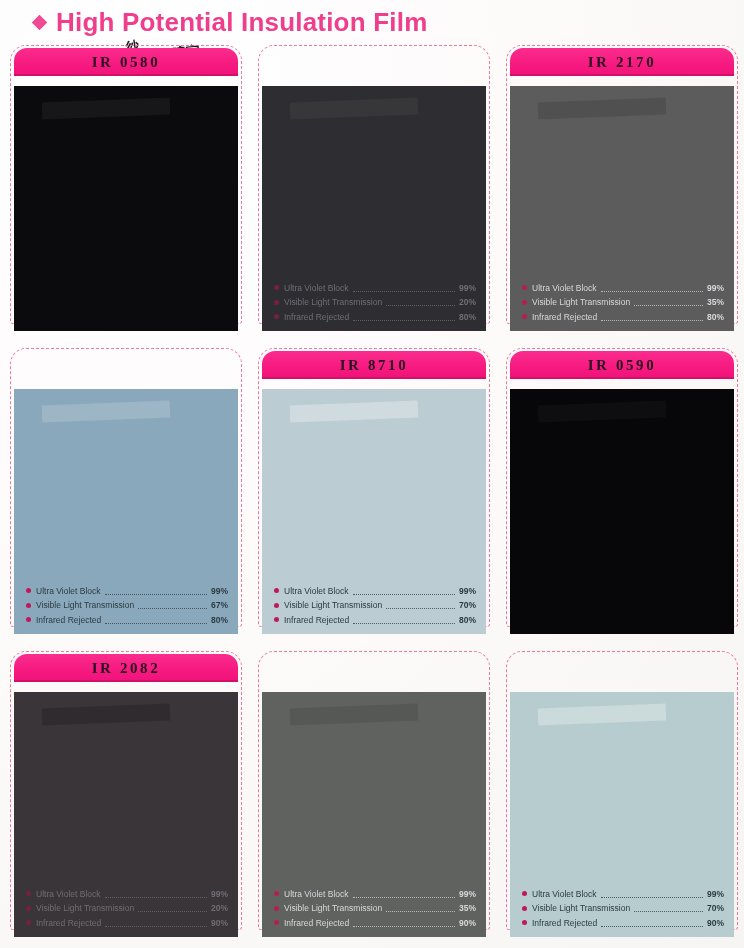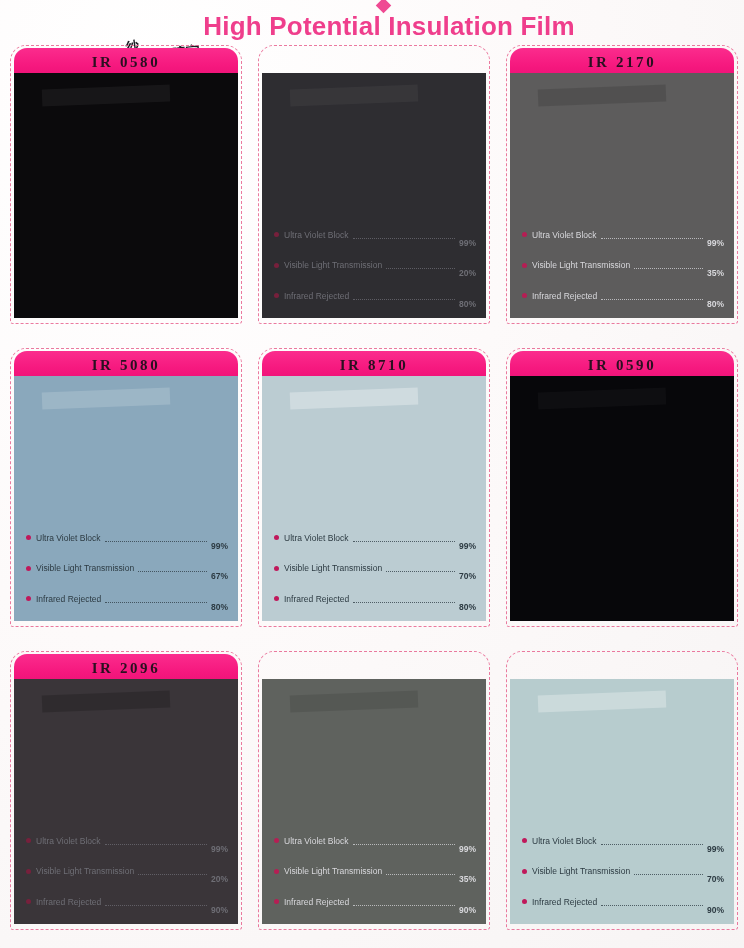--- a/index.html
+++ b/index.html
@@ -25,21 +25,20 @@
 
   
   .title-bar {
     position: absolute;
     left: 0; top: 0;
     width: 744px; height: 44px;
     display: flex;
     align-items: center;
     padding-left: 34px;
     box-sizing: border-box;
-    flex-direction: column;
   }
   .title-diamond {
     width: 11px; height: 11px;
     background: #ef4a93;
     transform: rotate(45deg);
     margin-right: 11px;
     flex: 0 0 auto;
   }
   .title-text {
     font-family: "Liberation Sans", sans-serif;
@@ -129,21 +128,21 @@
     font-family: "Liberation Serif", serif;
     font-size: 15px;
     font-weight: 700;
     letter-spacing: 2.6px;
     color: #2a1020;
     position: relative;
     z-index: 2;
   }
   .card-body {
     position: absolute;
-    left: 0; top: 25px;
+    left: 0; top: 38px;
     width: 224px; height: 245px;
     overflow: hidden;
   }
   .swatch {
     position: absolute;
     inset: 0;
   }
   
   .band {
     position: absolute;
@@ -185,21 +184,20 @@
     margin: 0 4px;
     height: 1px;
     border-bottom: 1.2px dotted currentColor;
     opacity: 0.75;
     position: relative;
     top: 3px;
   }
   .legend-value {
     flex: 0 0 auto;
     font-weight: 600;
-    margin-top: 16px;
   }
   .legend.on-verydark { color: #6e6e75; }
   .legend.on-verydark .legend-dot { background: #77203c; }
   .legend.on-light { color: #2c3a42; }
   .legend.on-light .legend-dot { background: #c0185b; }
   .legend.on-mid { color: #d8d8dc; }
   .legend.on-mid .legend-dot { background: #b51e54; }
 </style>
 </head>
 <body>
@@ -284,23 +282,20 @@
               <span class="legend-leader"></span>
               <span class="legend-value">80%</span>
             </div>
           </div>
         </div>
       </div>
     </div>
     <div class="cell">
       <div class="card">
         <div class="card-outline"></div>
-        <div class="card-header">
-          <span class="card-code">IR 5080</span>
-        </div>
         <div class="card-body">
           <div class="swatch" style="background: rgb(138, 168, 188);"></div>
           <div class="band" style="background: rgba(255, 255, 255, 0.16);"></div>
           <div class="legend on-light">
             <div class="legend-row">
               <span class="legend-dot"></span>
               <span class="legend-label">Ultra Violet Block</span>
               <span class="legend-leader"></span>
               <span class="legend-value">99%</span>
             </div>
@@ -361,21 +356,21 @@
         <div class="card-body">
           <div class="swatch" style="background: rgb(7, 7, 10);"></div>
           <div class="band" style="background: rgba(255, 255, 255, 0.03);"></div>
         </div>
       </div>
     </div>
     <div class="cell">
       <div class="card">
         <div class="card-outline"></div>
         <div class="card-header">
-          <span class="card-code">IR 2096</span>
+          <span class="card-code">IR 2082</span>
         </div>
         <div class="card-body">
           <div class="swatch" style="background: rgb(58, 53, 57);"></div>
           <div class="band" style="background: rgba(0, 0, 0, 0.18);"></div>
           <div class="legend on-verydark">
             <div class="legend-row">
               <span class="legend-dot"></span>
               <span class="legend-label">Ultra Violet Block</span>
               <span class="legend-leader"></span>
               <span class="legend-value">99%</span>

